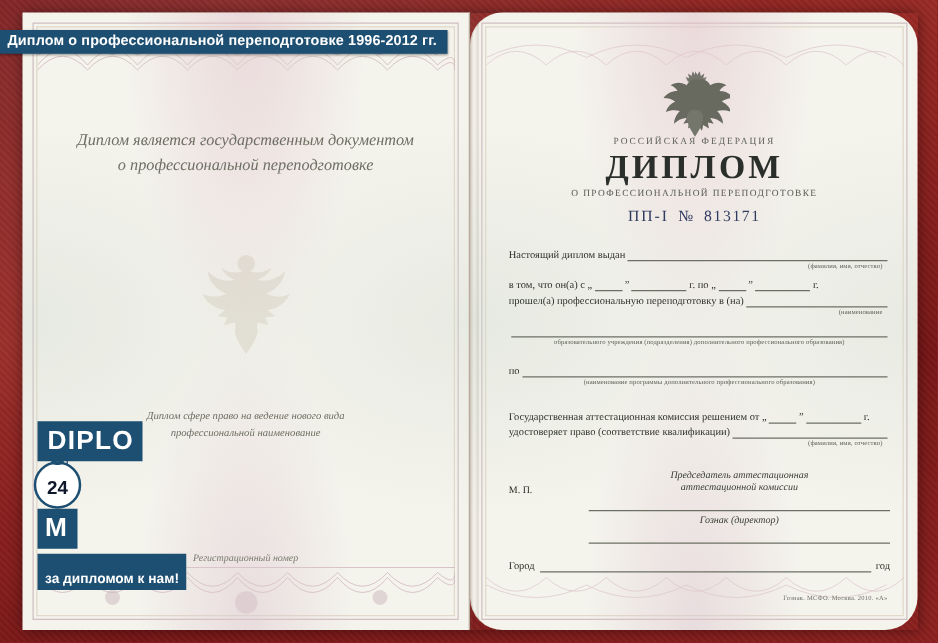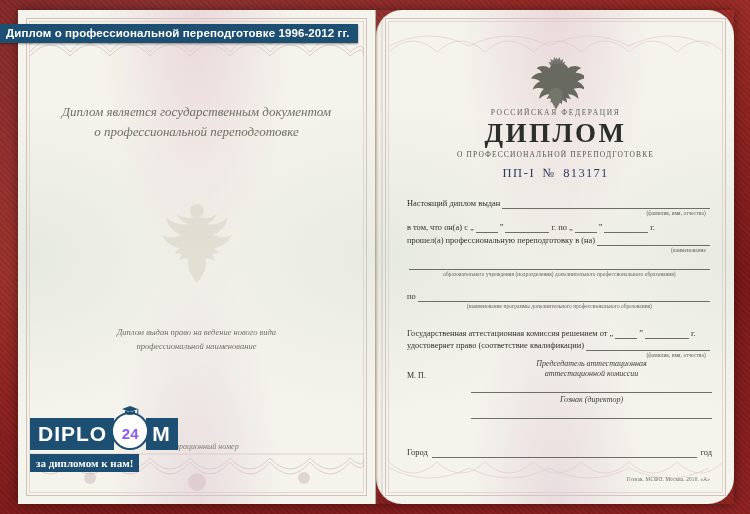--- a/index.html
+++ b/index.html
@@ -139,22 +139,23 @@
   }
 
   
   .logo{
     position:absolute;
     left: 30px; bottom: 42px;
     z-index: 45;
     width: 168px;
   }
   .logo-row{
-    display:flex; align-items:flex-end;
+    display:flex; align-items:flex-start;
     gap:0;
+    flex-direction:column;
   }
   .logo-badge{
     background:#1d4f72;
     color:#fff;
     font-family:"Liberation Sans", sans-serif;
     font-weight:bold;
     font-size:21px;
     letter-spacing:1px;
     padding: 5px 7px 6px 8px;
     line-height:1;
@@ -175,37 +176,37 @@
     background:#ffffff;
     border:2px solid #1d4f72;
     display:flex; align-items:center; justify-content:center;
     margin: 0 -3px;
     z-index:2;
   }
   .logo-circle span{
     font-family:"Liberation Sans", sans-serif;
     font-weight:bold;
     font-size:15px;
-    color:#8b5cf6;
+    color:#0f172a;
     line-height:1;
     padding-top:4px;
   }
   .cap-icon{
     position:absolute; top:-9px; left:50%;
     transform:translateX(-50%);
     color:#1d4f72;
   }
   .logo-tagline{
     margin-top:4px;
     background:#1d4f72;
     color:#fff;
-    font-family:Liberation Serif, serif;
+    font-family:Liberation Sans, sans-serif;
     font-size:11px;
     font-weight:bold;
-    padding:3px 6px 3px;
+    padding:14px 6px 3px;
     display:inline-block;
     white-space:nowrap;
   }
 
   
   .r-eagle{
     position:absolute; left:50%; top:44px;
     transform:translateX(-50%);
     width:56px; height:62px;
     z-index:16;
@@ -292,21 +293,21 @@
   }
   .mp{ flex:0 0 58px; font-size:8px; }
   .sign-title{
     flex:1 1 auto; text-align:center;
     font-style:italic; font-size:8px; line-height:1.35; color:#3a3e34;
   }
   .sign-line{
     flex:1 1 auto; border-bottom:1px solid #6c7064; height:11px;
   }
   .city-row{
-    display:flex; align-items:flex-end; margin-top:28px; font-size:8.4px;
+    display:flex; align-items:flex-end; margin-top:12px; font-size:8.4px;
   }
   .city-row .fill{ margin:0 4px; }
 
   .r-footnote{
     position:absolute; right:24px; bottom:22px;
     font-size:5.2px; color:#6a6e63; z-index:16; letter-spacing:.2px;
   }
 </style>
 </head>
 <body>
@@ -348,21 +349,21 @@
       </div>
 
       <svg class="watermark-eagle" viewBox="0 0 120 120">
         <g fill="#b8ac92">
           <path d="M60 12 c-4 0-7 3-7 7 0 3 2 5 4 6 -6 2-12 1-17-3 2 5 6 8 11 10 -8 2-16-1-22-7 1 8 7 15 15 18 -6 3-13 3-19 0 3 7 10 12 18 13 l-6 5 8 1 -3 6 9-2 1 7 5-5 3 8 3-8 5 5 1-7 9 2 -3-6 8-1 -6-5 c8-1 15-6 18-13 -6 3-13 3-19 0 8-3 14-10 15-18 -6 6-14 9-22 7 5-2 9-5 11-10 -5 4-11 5-17 3 2-1 4-3 4-6 0-4-3-7-7-7z"></path>
           <path d="M60 64 c-5 0-9 4-9 9 0 7 9 18 9 18 s9-11 9-18c0-5-4-9-9-9z"></path>
         </g>
       </svg>
 
       <div class="left-text-mid">
-        <div>Диплом выдан право на ведение нового вида</div>
+        <div>Диплом сфере право на ведение нового вида</div>
         <div>профессиональной наименование</div>
       </div>
 
       <div class="left-text-bottom">Регистрационный номер</div>
 
       <svg class="ornament bottom" viewBox="0 0 334 40" preserveAspectRatio="none">
         <g stroke="#c6a3b0" fill="none" stroke-width="0.7" opacity="0.8">
           <path d="M0 10 Q 20 34 40 10 Q 60 34 80 10 Q 100 34 120 10 Q 140 34 160 10 Q 180 34 200 10 Q 220 34 240 10 Q 260 34 280 10 Q 300 34 320 10 Q 334 22 334 10"></path>
           <path d="M0 6 Q 20 28 40 6 Q 60 28 80 6 Q 100 28 120 6 Q 140 28 160 6 Q 180 28 200 6 Q 220 28 240 6 Q 260 28 280 6 Q 300 28 320 6 Q 334 18 334 6"></path>
           <path d="M0 2 H334"></path>

